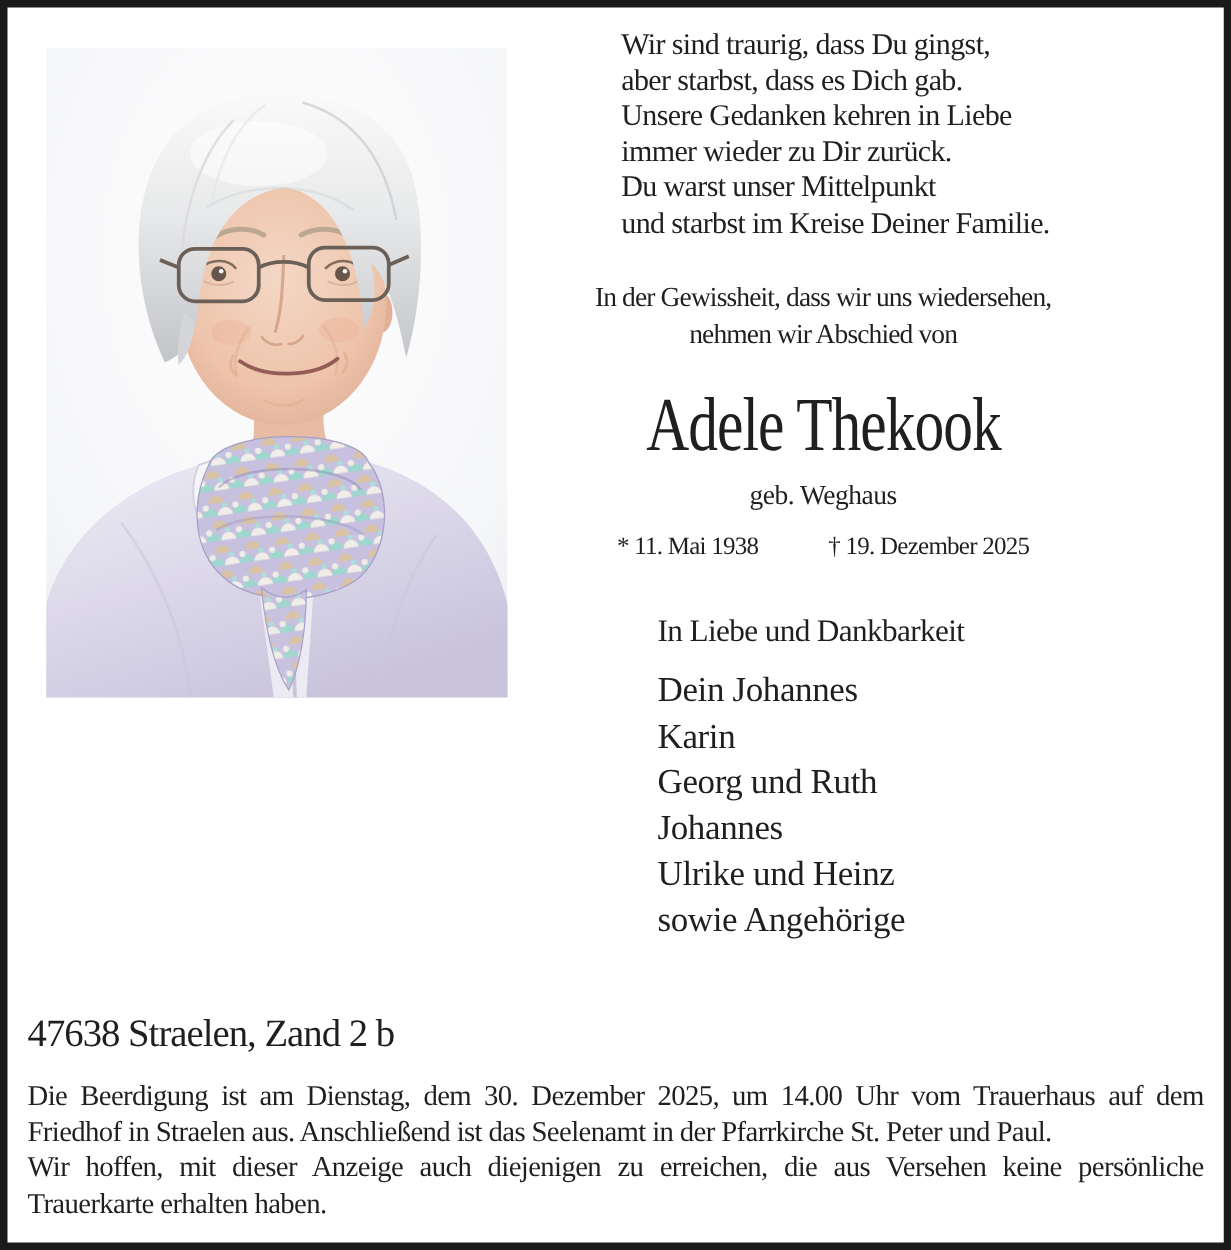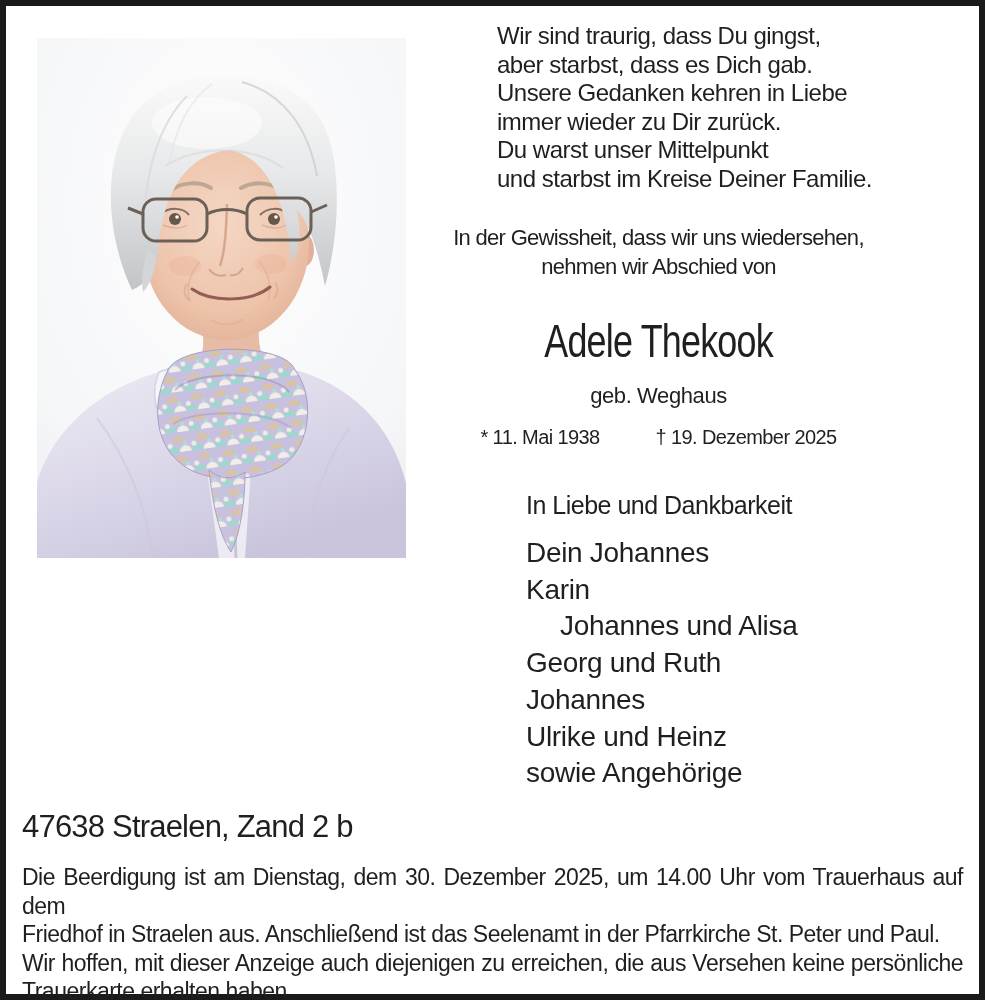--- a/index.html
+++ b/index.html
@@ -1,21 +1,21 @@
 <!DOCTYPE html>
 <html lang="de"><head>
 <meta charset="utf-8">
 <title>Traueranzeige</title>
 <style>
   html,body{margin:0;padding:0;background:#ffffff;}
   .page{
     position:relative;
     width:985px;height:1000px;
     background:#ffffff;
-    font-family:Liberation Sans, sans-serif;
+    font-family:Liberation Serif, serif;
     color:#1f1f1f;
     overflow:hidden;
   }
   .frame{
     position:absolute;inset:0;
     border:6px solid #1a1a1a;
     pointer-events:none;
   }
   .photo{
     position:absolute;left:37px;top:38px;width:369px;height:520px;
@@ -28,21 +28,21 @@
     white-space:nowrap;
   }
   .intro{
     position:absolute;left:420px;top:223px;width:477px;
     text-align:center;
     font-size:22px;line-height:29px;letter-spacing:-0.7px;
     white-space:nowrap;
   }
   .name{
     position:absolute;left:420px;top:306px;width:477px;
-    text-align:center;font-size:46px;line-height:70px;
+    text-align:center;font-size:61px;line-height:70px;
     white-space:nowrap;
   }
   .name .name-inner{
     display:inline-block;
     transform:scaleX(0.78);
     transform-origin:50% 50%;
     letter-spacing:-1px;
   }
   .maiden{
     position:absolute;left:420px;top:385px;width:477px;
@@ -224,21 +224,20 @@
   <div class="dates">
     <span>* 11. Mai 1938</span>
     <span>† 19. Dezember 2025</span>
   </div>
 
   <div class="dedication">In Liebe und Dankbarkeit</div>
 
   <div class="mourners">
     <div>Dein Johannes</div>
     <div>Karin</div>
-    <div class="indent">Johannes und Alisa</div>
     <div>Georg und Ruth</div>
     <div>Johannes</div>
     <div>Ulrike und Heinz</div>
     <div>sowie Angehörige</div>
   </div>
 
   <div class="address">47638 Straelen, Zand 2 b</div>
 
   <div class="funeral">
     <div class="just">Die Beerdigung ist am Dienstag, dem 30. Dezember 2025, um 14.00 Uhr vom Trauerhaus auf dem</div>

